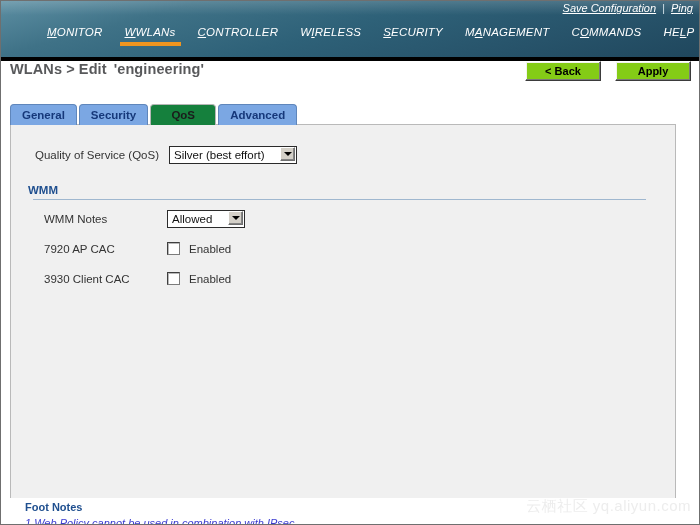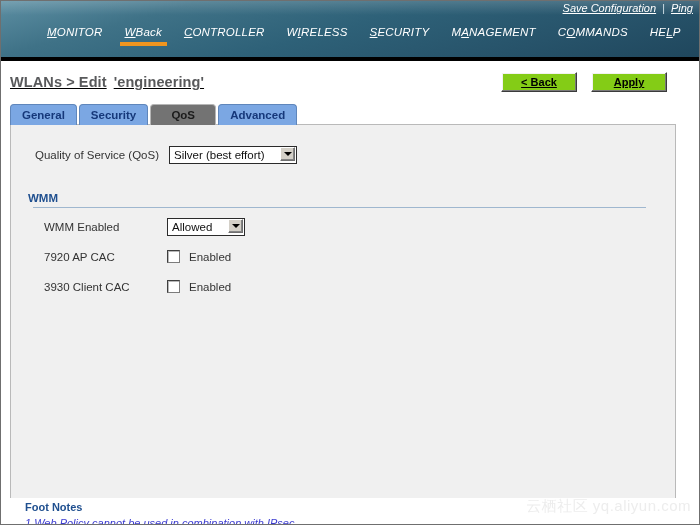--- a/index.html
+++ b/index.html
@@ -83,23 +83,21 @@
     height: 4px;
     background: #f0951f;
   }
 
   
   .titlebar {
     position: relative;
     height: 42px;
     background: #ffffff;
     display: flex;
-    align-items: center;
-    padding: 0 28px 0 9px;
-    text-decoration: underline;
+    padding: 0 4px 0 9px;
   }
   .page-title {
     font-size: 14.5px;
     font-weight: bold;
     color: #58595b;
     letter-spacing: 0.1px;
     white-space: nowrap;
   }
   .page-title .tname { padding-left: 7px; font-weight: bold; }
   .btn-group {
@@ -148,21 +146,21 @@
     font-weight: bold;
     color: #16387a;
     background: #7ba7e3;
     border: 1px solid #5f86bb;
     border-bottom: none;
     border-radius: 4px 4px 0 0;
     cursor: pointer;
     white-space: nowrap;
   }
   .tab.active {
-    background: #737373;
+    background: #15803d;
     color: #1b1b1b;
     border-color: #b6b6b6;
     position: relative;
     z-index: 3;
   }
 
   
   .panel {
     position: relative;
     margin: 0 23px 0 9px;
@@ -173,21 +171,21 @@
     margin-top: -1px;
   }
   .panel-inner { padding: 18px 0 0 0; }
 
   .form-row {
     display: flex;
     align-items: center;
     height: 23px;
     padding-left: 24px;
   }
-  .form-row.qos { margin-bottom: 16px; }
+  .form-row.qos { margin-bottom: 8px; }
   .lbl {
     font-size: 11.5px;
     color: #333333;
     white-space: nowrap;
   }
   .lbl.w-qos { width: 134px; text-align: right; padding-right: 10px; }
   .lbl.w-wmm { width: 132px; text-align: left; padding-left: 9px; }
 
   select.sel3d {
     -webkit-appearance: none;
@@ -290,21 +288,21 @@
       <span class="util-link">Save Configuration</span>
       <span class="util-sep">|</span>
       <span class="util-link">Ping</span>
     </div>
 
     <div class="navbar">
       <div class="nav-item active">
         <span><span class="akey">M</span><span>ONITOR</span></span>
       </div>
       <div class="nav-item active">
-        <span><span class="akey">W</span><span>Back</span></span>
+        <span><span class="akey">W</span><span>WLANs</span></span>
         <span class="nav-underline"></span>
       </div>
       <div class="nav-item">
         <span><span class="akey">C</span><span>ONTROLLER</span></span>
       </div>
       <div class="nav-item">
         <span><span>W</span><span class="akey">I</span><span>RELESS</span></span>
       </div>
       <div class="nav-item">
         <span><span class="akey">S</span><span>ECURITY</span></span>
@@ -353,21 +351,21 @@
           <span class="selarrow">
               <i></i>
             </span>
         </span>
       </div>
 
       <div class="section-head">WMM</div>
       <div class="section-rule"></div>
 
       <div class="form-row">
-        <span class="lbl w-wmm">WMM Enabled</span>
+        <span class="lbl w-wmm">WMM Notes</span>
         <span class="selwrap">
           <select class="sel3d" style="width:78px">
             <option>Allowed</option>
           </select>
           <span class="selarrow">
               <i></i>
             </span>
         </span>
       </div>
 

